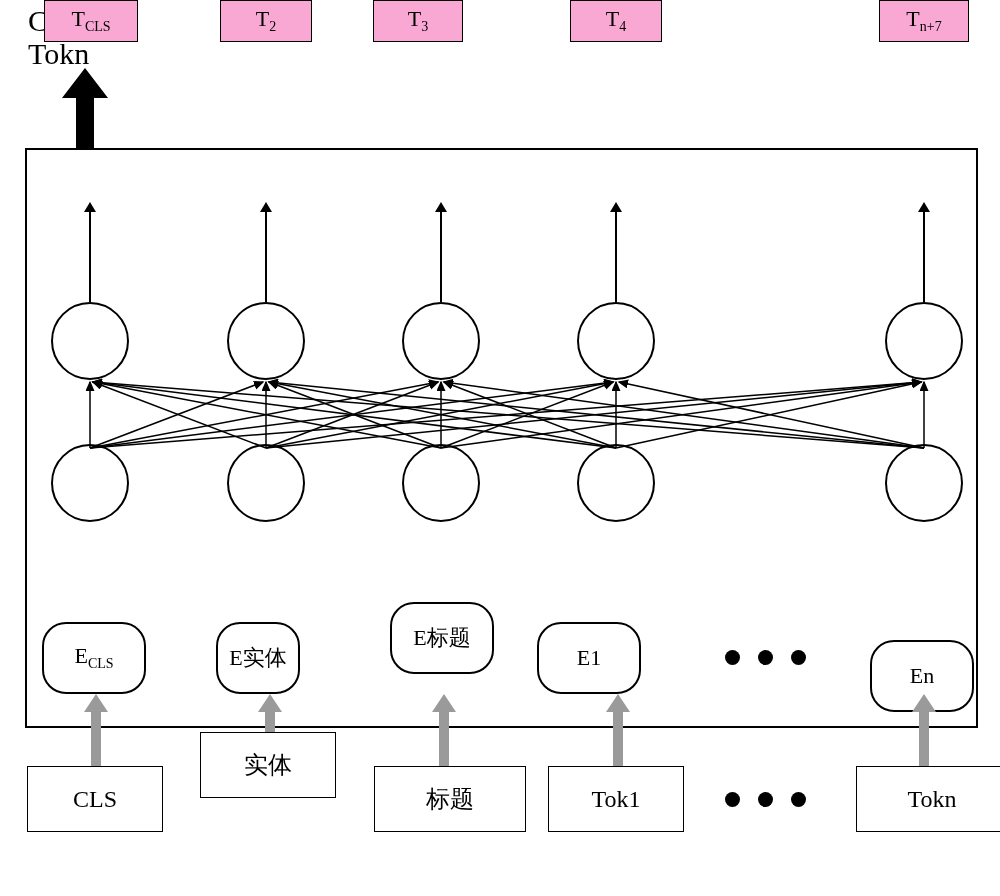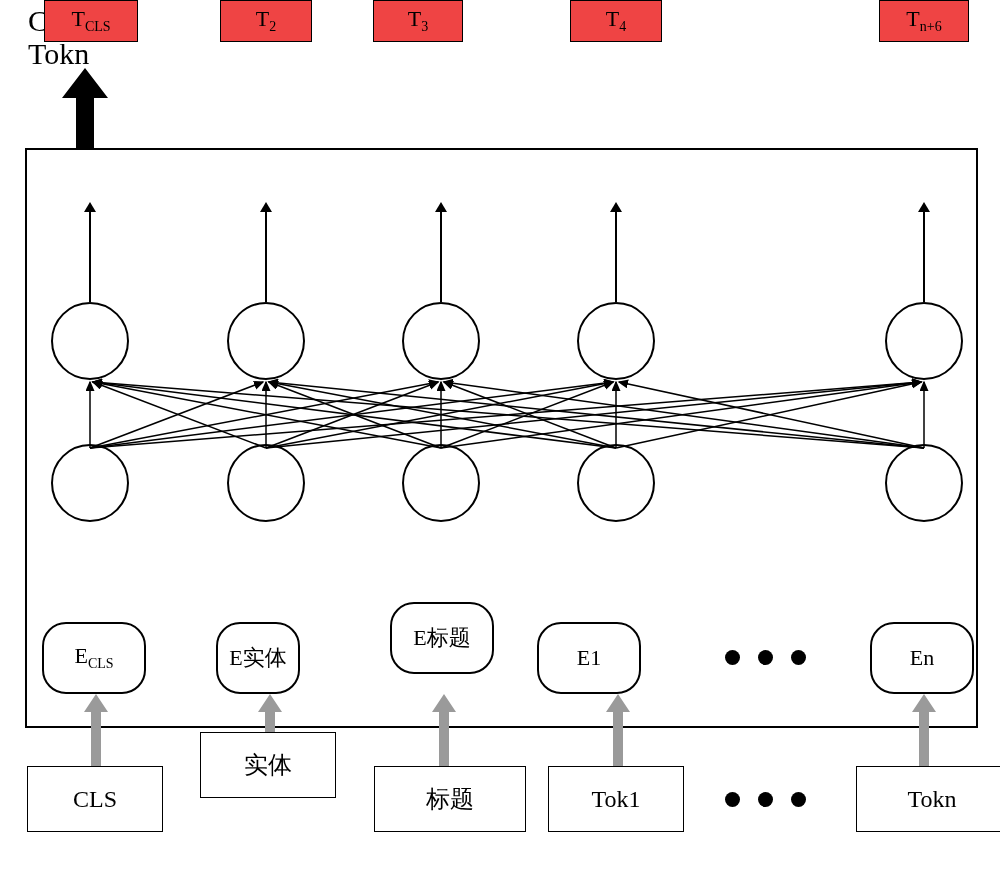--- a/index.html
+++ b/index.html
@@ -29,21 +29,21 @@
       left: 25px;
       top: 148px;
       width: 953px;
       height: 580px;
       border: 2px solid #000;
       background: #fff;
     }
     .t-box {
       position: absolute;
       border: 1.5px solid #000;
-      background: #ef4444;
+      background: #f9a8d4;
       font-size: 22px;
       text-align: right;
       display: flex;
       align-items: center;
       justify-content: center;
       height: 42px;
     }
     .sub { font-size: 14px; vertical-align: sub; }
     .arrow-up-thin {
       position: absolute;
@@ -128,21 +128,21 @@
 <div class="t-box" style="left:220px;width:92px">
   <span>T<span class="sub">2</span></span>
 </div>
 <div class="t-box" style="left:373px;width:90px">
   <span>T<span class="sub">3</span></span>
 </div>
 <div class="t-box" style="left:570px;width:92px">
   <span>T<span class="sub">4</span></span>
 </div>
 <div class="t-box" style="left:879px;width:90px">
-  <span>T<span class="sub">n+6</span></span>
+  <span>T<span class="sub">n+7</span></span>
 </div>
 
 <div class="arrow-up-thin" style="left:89px;top:210px;height:92px"></div>
 <div class="arrow-up-thin" style="left:265px;top:210px;height:92px"></div>
 <div class="arrow-up-thin" style="left:440px;top:210px;height:92px"></div>
 <div class="arrow-up-thin" style="left:615px;top:210px;height:92px"></div>
 <div class="arrow-up-thin" style="left:923px;top:210px;height:92px"></div>
 
 <div class="circle" style="left:51px;top:302px"></div>
 <div class="circle" style="left:227px;top:302px"></div>
@@ -201,21 +201,21 @@
 </div>
 <div class="e-box" style="left:216px;top:622px;width:84px">
   <span>E实体</span>
 </div>
 <div class="e-box" style="left:390px;top:602px;width:104px">
   <span>E标题</span>
 </div>
 <div class="e-box" style="left:537px;top:622px;width:104px">
   <span>E1</span>
 </div>
-<div class="e-box" style="left:870px;top:622px;width:104px">
+<div class="e-box" style="left:870px;top:640px;width:104px">
   <span>En</span>
 </div>
 
 <div class="ellipsis-dots" style="left:725px;top:650px">
   <div class="dot"></div>
     <div class="dot"></div>
     <div class="dot"></div>
 </div>
 
 <svg style="position:absolute;left:82px;top:694px;width:28px;height:72px">

